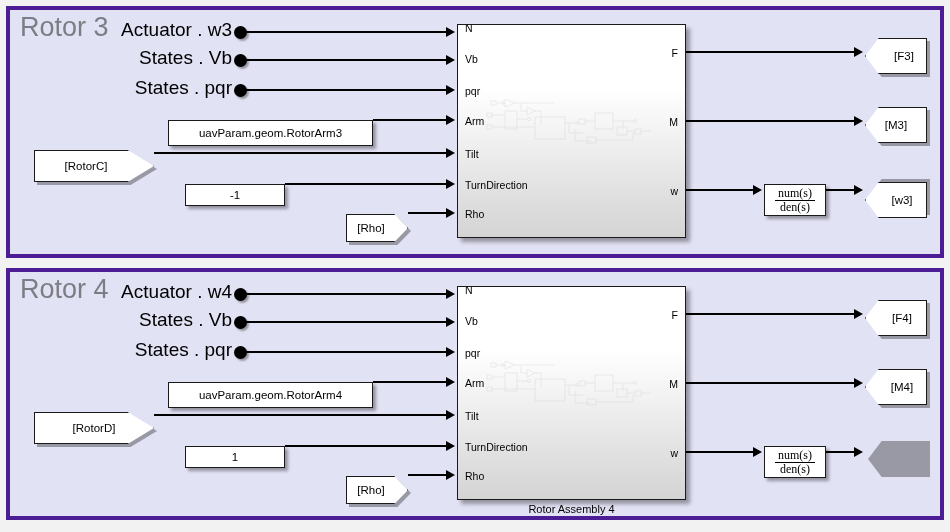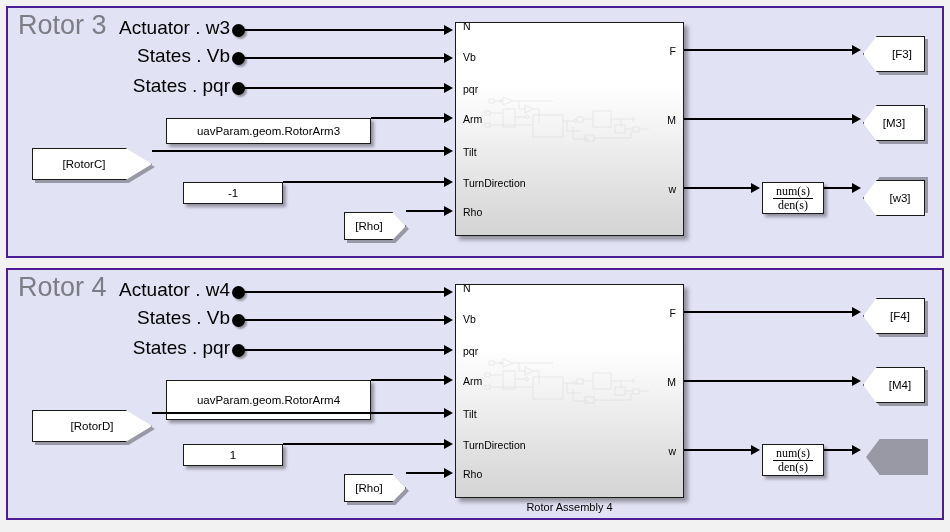--- a/index.html
+++ b/index.html
@@ -3,21 +3,21 @@
 <meta charset="utf-8">
 <style>
   html,body{margin:0;padding:0;background:#f5f5f5;}
   body{width:950px;height:532px;overflow:hidden;font-family:"Liberation Sans",sans-serif;}
   #canvas{position:relative;width:950px;height:532px;background:#f2f2f2;}
 
   
   .frame{
     position:absolute;
     background:#e2e2f5;
-    border:2px solid #4c1d95;
+    border:4px solid #4c1d95;
     box-sizing:border-box;
     padding-left:44px;
   }
   .frame-title{
     position:absolute;
     left:10px; top:2px;
     font-size:27px;
     color:#7d7d86;
     letter-spacing:0px;
     white-space:nowrap;
@@ -322,21 +322,21 @@
       <div class="wire" style="left: 235px; top: 21.2px; width: 201px;"></div>
       <div class="arrow" style="left: 436px; top: 17px;"></div>
       <div class="tap-label" style="left: 40px; width: 182px; top: 37px;">States . Vb</div>
       <div class="tap-dot" style="left: 224px; top: 43.5px;"></div>
       <div class="wire" style="left: 235px; top: 49.2px; width: 201px;"></div>
       <div class="arrow" style="left: 436px; top: 45px;"></div>
       <div class="tap-label" style="left: 40px; width: 182px; top: 67px;">States . pqr</div>
       <div class="tap-dot" style="left: 224px; top: 73.5px;"></div>
       <div class="wire" style="left: 235px; top: 79.2px; width: 201px;"></div>
       <div class="arrow" style="left: 436px; top: 75px;"></div>
-      <div class="rect-block" style="left: 158px; top: 110px; width: 205px; height: 40px; text-align: right;">uavParam.geom.RotorArm4</div>
+      <div class="rect-block" style="left: 158px; top: 110px; width: 205px; height: 26px; text-align: right;">uavParam.geom.RotorArm4</div>
       <div class="wire" style="left: 363px; top: 109.2px; width: 73px;"></div>
       <div class="arrow" style="left: 436px; top: 105px;"></div>
       <div class="from-shadow" style="left: 27px; top: 143px; width: 120px; height: 32px;"></div>
       <div class="from-block" style="left: 24px; top: 140px; width: 120px; height: 32px;">
         <span style="margin-right: 0;">[RotorD]</span>
       </div>
       <div class="wire" style="left: 144px; top: 142.2px; width: 292px;"></div>
       <div class="arrow" style="left: 436px; top: 138px;"></div>
       <div class="rect-block" style="left: 175px; top: 174px; width: 100px; height: 22px;">1</div>
       <div class="wire" style="left: 275px; top: 173.2px; width: 161px;"></div>

